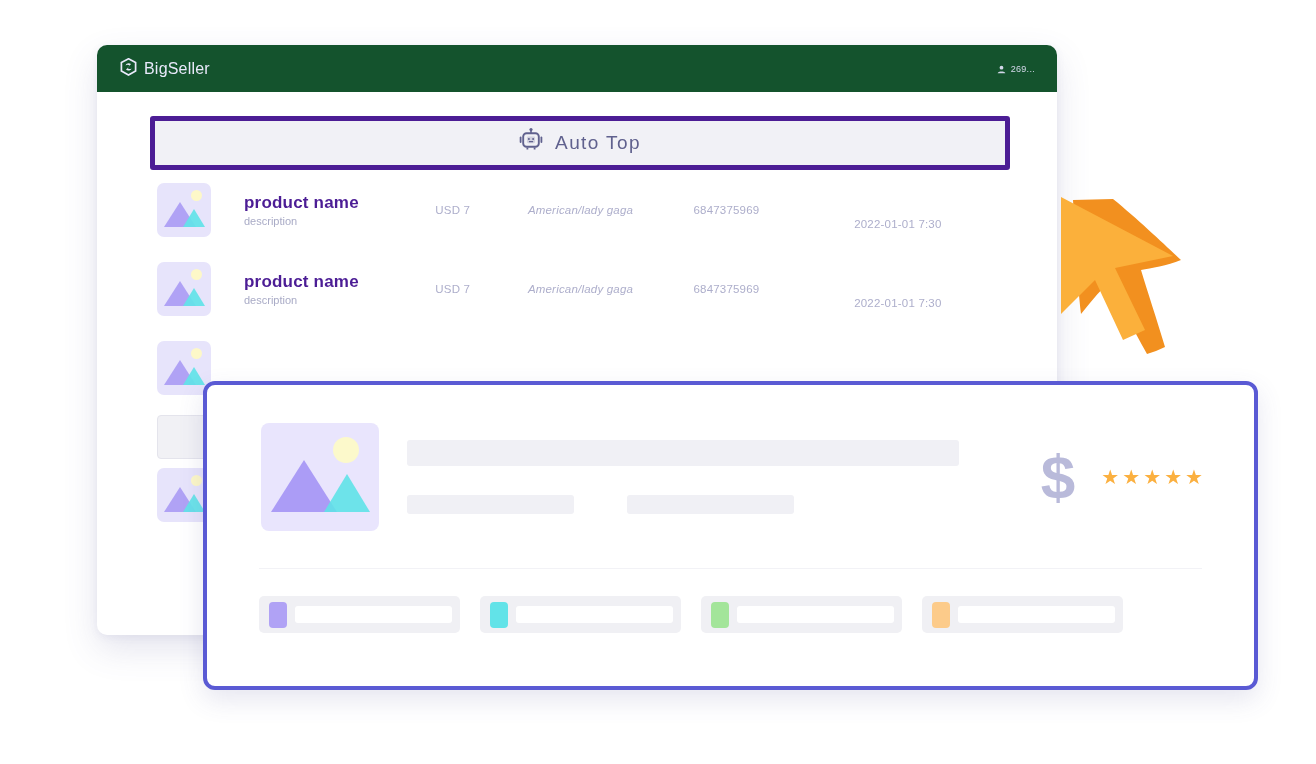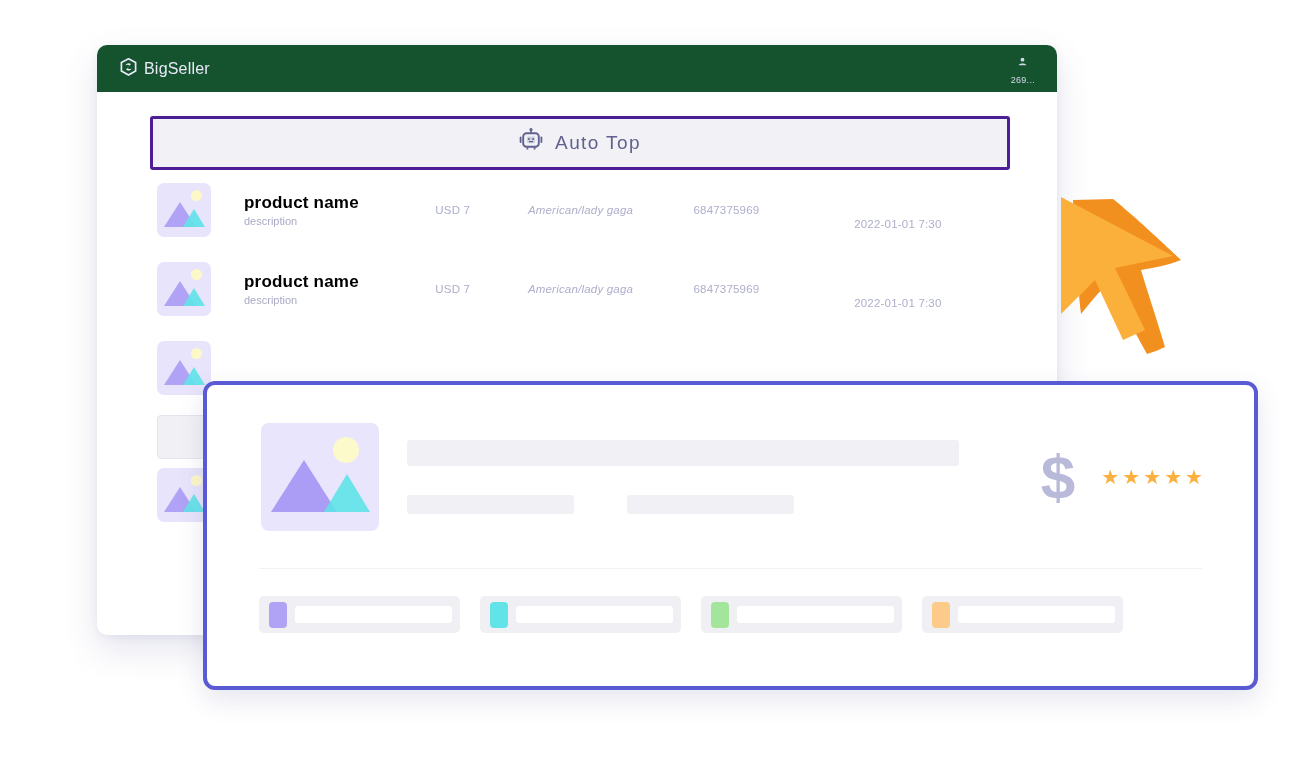--- a/index.html
+++ b/index.html
@@ -48,41 +48,40 @@
     color: #e9e9fb;
     font-size: 16px;
     letter-spacing: 0.2px;
     font-weight: 400;
   }
   .header-user {
     display: flex;
     align-items: center;
     gap: 5px;
     opacity: 0.92;
-    flex-direction: column;
   }
   .header-user-label {
     color: #e2e2f8;
     font-size: 9px;
     letter-spacing: 0.3px;
     max-width: 48px;
     overflow: hidden;
     white-space: nowrap;
   }
 
   
   #app-body {
     padding: 24px 47px 0 53px;
     box-sizing: border-box;
   }
 
   #auto-top-bar {
     height: 54px;
     background: #f1f1f6;
-    border: 3px solid #4c1d95;
+    border: 5px solid #4c1d95;
     border-radius: 3px;
     display: flex;
     align-items: center;
     justify-content: center;
     gap: 12px;
     box-sizing: border-box;
   }
   #auto-top-bar .label {
     color: #60618e;
     font-size: 19px;
@@ -133,21 +132,21 @@
     border-bottom: 18px solid #62e3e8;
     opacity: 0.92;
   }
 
   .col-title {
     width: 212px;
     padding-left: 33px;
     box-sizing: border-box;
   }
   .prod-name {
-    color: #000000;
+    color: #4c1d95;
     font-size: 17px;
     font-weight: 700;
     letter-spacing: 0.2px;
   }
   .prod-desc {
     margin-top: 2px;
     color: #a9abc6;
     font-size: 11px;
   }
   .cell {

